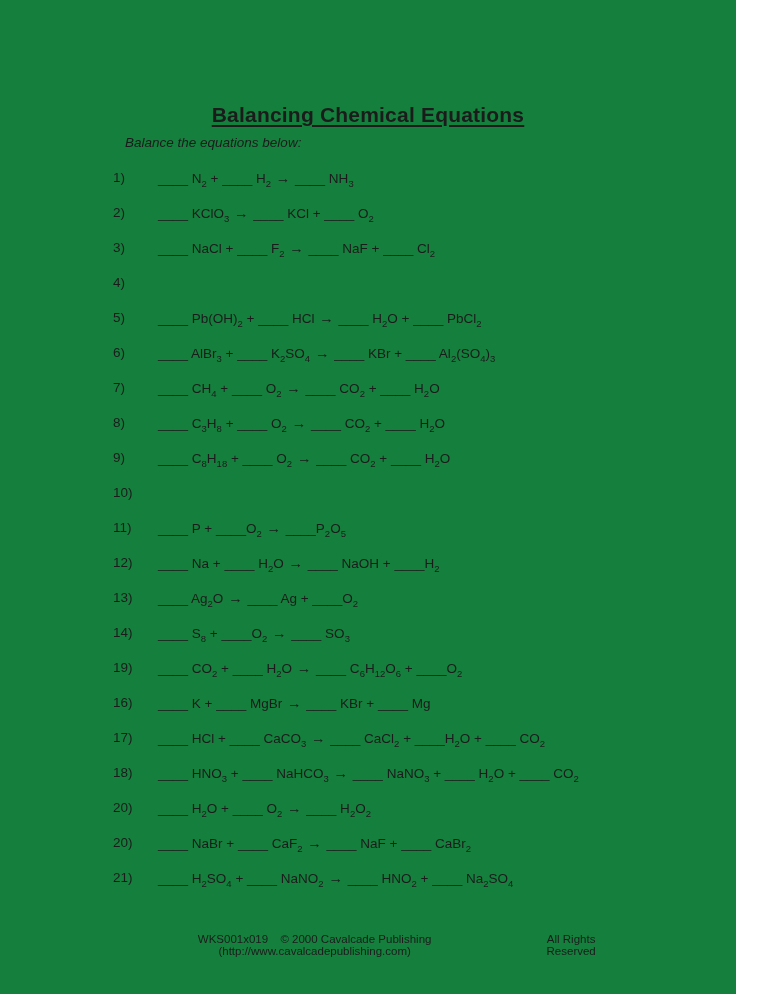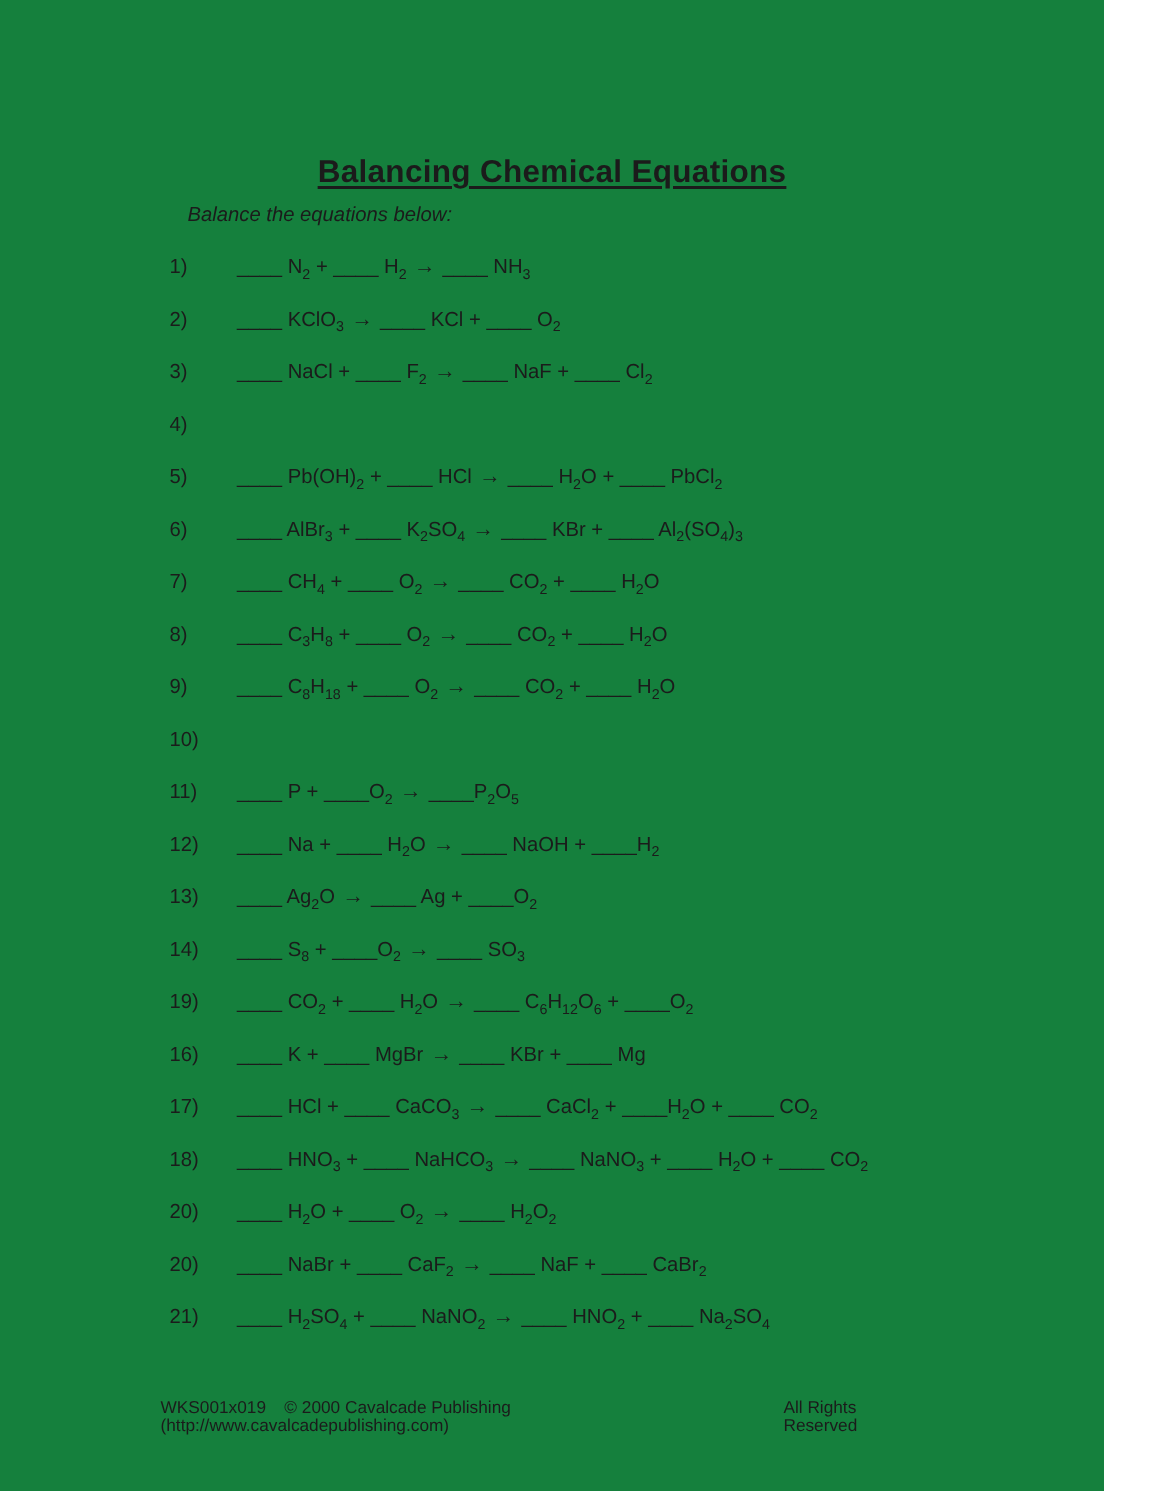--- a/index.html
+++ b/index.html
@@ -57,20 +57,21 @@
     font-weight: bold;
     font-size: 14.5px;
     padding: 0 1px;
   }
   .footer {
     position: absolute;
     top: 933px; left: 107px; right: 116px;
     display: flex;
     justify-content: space-between;
     font-size: 11.5px;
+    text-align: center;
   }
   .footer .left span { margin-right: 9px; }
   .footer .left span:last-child { margin-right: 0; }
 </style>
 </head>
 <body>
 
 <div class="page">
 
   <h1 class="title">Balancing Chemical Equations</h1>

